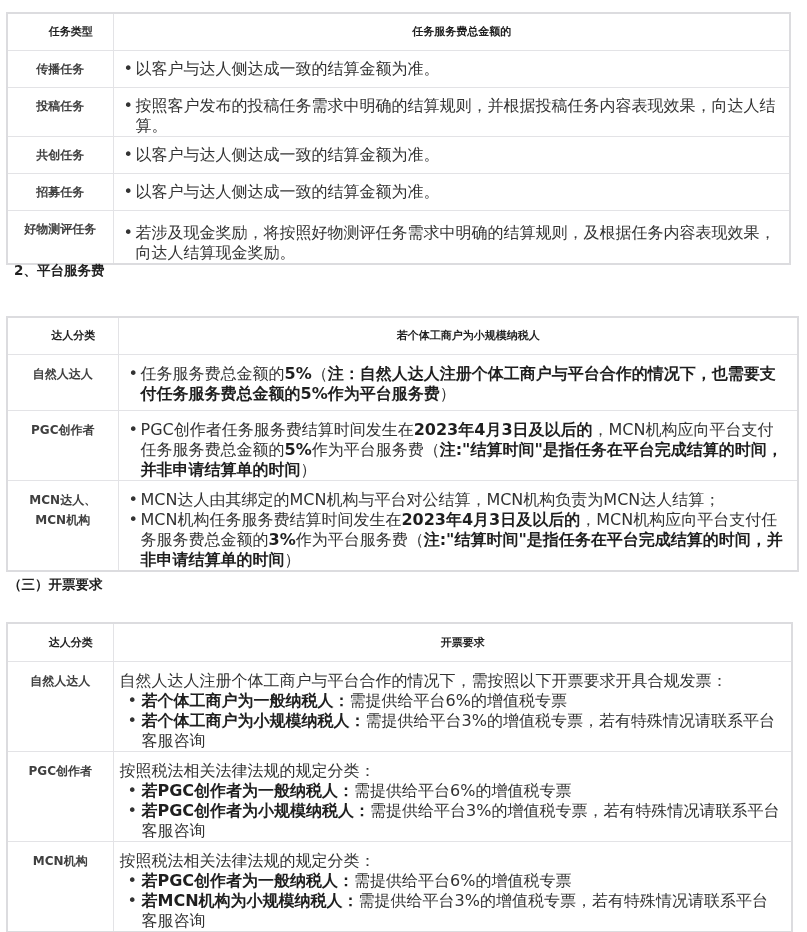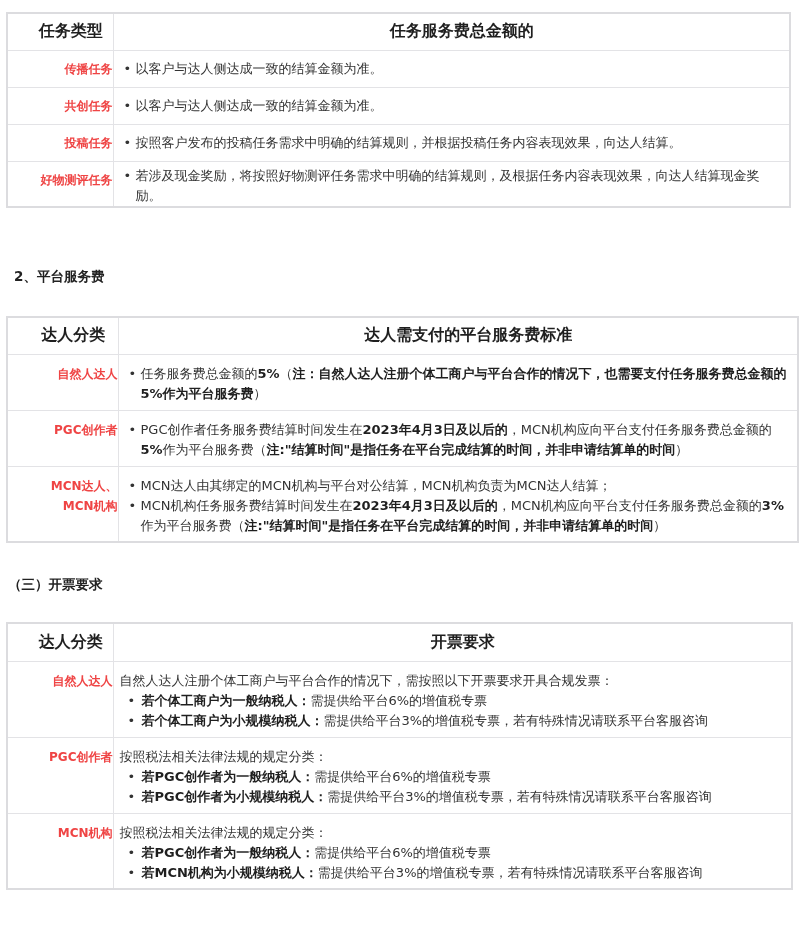--- a/index.html
+++ b/index.html
@@ -9,24 +9,24 @@
     color: #333333; font-size: 12px;
   }
   .tbl {
     position: absolute; border-collapse: collapse; table-layout: fixed;
     border: 2px solid #dcdcdf; box-sizing: border-box;
   }
   .tbl td, .tbl th {
     border: 1px solid #e3e3e6; padding: 0; vertical-align: top;
     box-sizing: border-box;
   }
-  .tbl th { font-weight: bold; color: #1f1f1f; text-align: center; vertical-align: middle; font-size: 16px; padding-left: 21px; }
-  .cat { font-weight: bold; color: #ef4444; text-align: right; font-size: 12px; }
+  .tbl th { font-weight: bold; color: #1f1f1f; text-align: center; vertical-align: middle; font-size: 11px; padding-left: 21px; }
+  .cat { font-weight: bold; color: #404040; text-align: center; font-size: 12px; }
   .cat-inner { padding-top: 11px; line-height: 20px; }
-  .content { padding: 9px 8px 0 10px; line-height: 20px; font-size: 13px; }
+  .content { padding: 9px 8px 0 10px; line-height: 20px; font-size: 16px; }
   .bl { position: relative; padding-left: 12px; }
   .bl::before { content: "•"; position: absolute; left: 0; top: 0; color: #333; }
   .sub { position: relative; padding-left: 22px; }
   .sub::before { content: "•"; position: absolute; left: 8px; top: 0; color: #333; }
   b, .b { font-weight: bold; color: #1f1f1f; }
   .section-title {
     position: absolute; font-weight: bold; color: #222; font-size: 13.5px;
     font-family: "DejaVu Sans", "Liberation Sans", sans-serif;
   }
 </style>
@@ -48,62 +48,72 @@
           <div class="cat-inner" style="padding-top:8px">传播任务</div>
         </td>
     <td>
           <div class="content" style="padding-top:8px">
             <div class="bl">以客户与达人侧达成一致的结算金额为准。</div>
           </div>
         </td>
   </tr>
   <tr style="height:37px">
     <td class="cat">
+          <div class="cat-inner" style="padding-top:8px">投稿任务</div>
+        </td>
+    <td>
+          <div class="content" style="padding-top:8px">
+            <div class="bl">按照客户发布的投稿任务需求中明确的结算规则，并根据投稿任务内容表现效果，向达人结算。</div>
+          </div>
+        </td>
+  </tr>
+  <tr style="height:37px">
+    <td class="cat">
           <div class="cat-inner" style="padding-top:8px">共创任务</div>
         </td>
     <td>
           <div class="content" style="padding-top:8px">
             <div class="bl">以客户与达人侧达成一致的结算金额为准。</div>
           </div>
         </td>
   </tr>
   <tr style="height:37px">
     <td class="cat">
-          <div class="cat-inner" style="padding-top:8px">投稿任务</div>
+          <div class="cat-inner" style="padding-top:8px">招募任务</div>
         </td>
     <td>
           <div class="content" style="padding-top:8px">
-            <div class="bl">按照客户发布的投稿任务需求中明确的结算规则，并根据投稿任务内容表现效果，向达人结算。</div>
+            <div class="bl">以客户与达人侧达成一致的结算金额为准。</div>
           </div>
         </td>
   </tr>
   <tr style="height:38px">
     <td class="cat">
           <div class="cat-inner" style="padding-top:8px">好物测评任务</div>
         </td>
     <td>
-          <div class="content" style="padding-top:4px">
+          <div class="content" style="padding-top:12px">
             <div class="bl">若涉及现金奖励，将按照好物测评任务需求中明确的结算规则，及根据任务内容表现效果，向达人结算现金奖励。</div>
           </div>
         </td>
   </tr>
 </tbody>
   </table>
 
-<div class="section-title" style="left:14px; top:268px;">2、平台服务费</div>
+<div class="section-title" style="left:14px; top:262px;">2、平台服务费</div>
 
 <table class="tbl" style="left:6px; top:316px; width:793px;">
   <colgroup>
       <col style="width:111px">
       <col>
     </colgroup>
   <tbody>
       <tr style="height:37px">
     <th>达人分类</th>
-    <th>达人需支付的平台服务费标准</th>
+    <th>若个体工商户为小规模纳税人</th>
   </tr>
   <tr style="height:56px">
     <td class="cat">
           <div class="cat-inner" style="padding-top:9px">自然人达人</div>
         </td>
     <td>
           <div class="content">
             <div class="bl"><span>任务服务费总金额的</span><span class="b">5%</span><span>（</span><span class="b">注：自然人达人注册个体工商户与平台合作的情况下，也需要支付任务服务费总金额的5%作为平台服务费</span><span>）</span></div>
           </div>
         </td>

